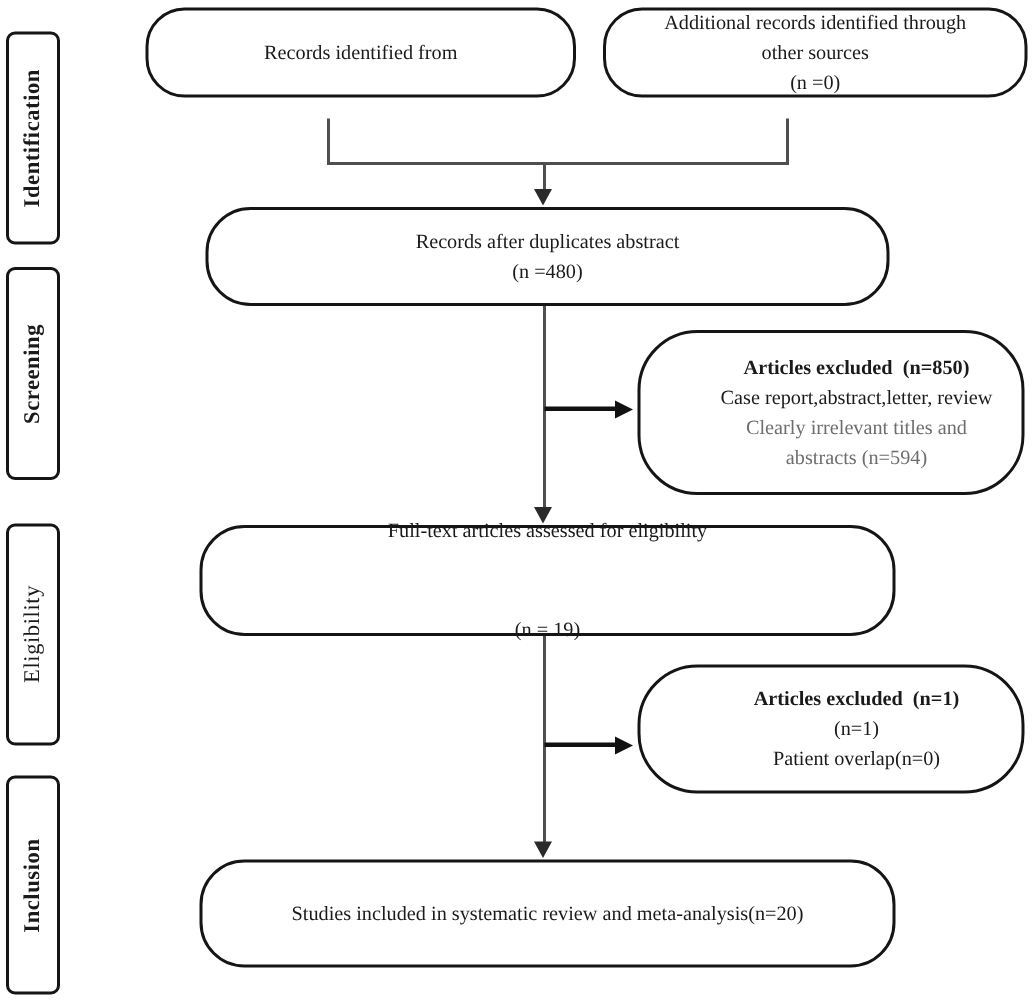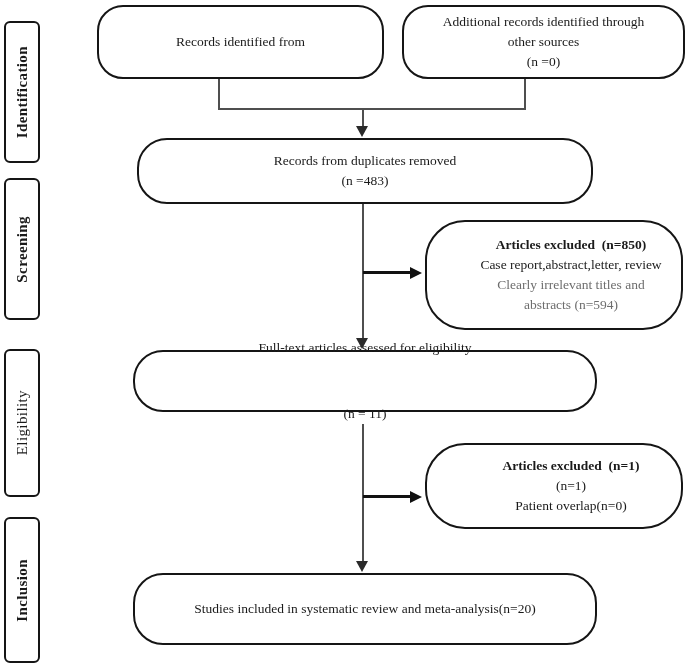--- a/index.html
+++ b/index.html
@@ -79,55 +79,55 @@
   <div class="stage" style="top: 178px; height: 142px; font-weight: bold;">
     <span>Screening</span>
   </div>
   <div class="stage" style="top: 349px; height: 148px; font-weight: normal;">
     <span>Eligibility</span>
   </div>
   <div class="stage" style="top: 517px; height: 146px; font-weight: bold;">
     <span>Inclusion</span>
   </div>
 
-  <div class="flowbox" style="left:97px;top:5px;width:287px;height:74px;border-radius:26px;">
+  <div class="flowbox" style="left:97px;top:5px;width:287px;height:60px;border-radius:26px;">
     <div class="line">Records identified from</div>
   </div>
-  <div class="flowbox" style="left:402px;top:5px;width:283px;height:74px;border-radius:26px;">
+  <div class="flowbox" style="left:402px;top:5px;width:283px;height:60px;border-radius:26px;">
     <div class="line">Additional records identified through</div>
     <div class="line">other sources</div>
     <div class="line">(n =0)</div>
   </div>
 
   <div class="vline" style="left:218px;top:79px;height:31px;"></div>
   <div class="vline" style="left:524px;top:79px;height:31px;"></div>
   <div class="hline" style="left:218px;top:108px;width:308px;"></div>
   <div class="vline" style="left:362px;top:108px;height:19px;"></div>
   <div class="arrow-down" style="left:356px;top:126px;"></div>
 
   <div class="flowbox" style="left:137px;top:138px;width:456px;height:66px;">
-    <div class="line">Records from duplicates removed</div>
-    <div class="line">(n =483)</div>
+    <div class="line">Records after duplicates abstract</div>
+    <div class="line">(n =480)</div>
   </div>
 
   <div class="vline" style="left:362px;top:204px;height:135px;"></div>
   <div class="arrow-down" style="left:356px;top:338px;"></div>
   <div class="hbranch" style="left:363px;top:271px;width:48px;"></div>
   <div class="arrow-right" style="left:410px;top:267px;"></div>
 
   <div class="flowbox side" style="left:425px;top:220px;width:258px;height:110px;">
     <div class="line bold">Articles excluded  (n=850)</div>
     <div class="line">Case report,abstract,letter, review</div>
     <div class="line gray">Clearly irrelevant titles and</div>
     <div class="line gray">abstracts (n=594)</div>
   </div>
 
-  <div class="flowbox" style="left:133px;top:350px;width:464px;height:62px;gap:46px;">
+  <div class="flowbox" style="left:133px;top:350px;width:464px;height:74px;gap:46px;">
     <div class="line">Full-text articles assessed for eligibility</div>
-    <div class="line">(n = 11)</div>
+    <div class="line">(n = 19)</div>
   </div>
 
   <div class="vline" style="left:362px;top:424px;height:138px;"></div>
   <div class="arrow-down" style="left:356px;top:561px;"></div>
   <div class="hbranch" style="left:363px;top:495px;width:48px;"></div>
   <div class="arrow-right" style="left:410px;top:491px;"></div>
 
   <div class="flowbox side" style="left:425px;top:443px;width:258px;height:86px;">
     <div class="line bold">Articles excluded  (n=1)</div>
     <div class="line">(n=1)</div>

